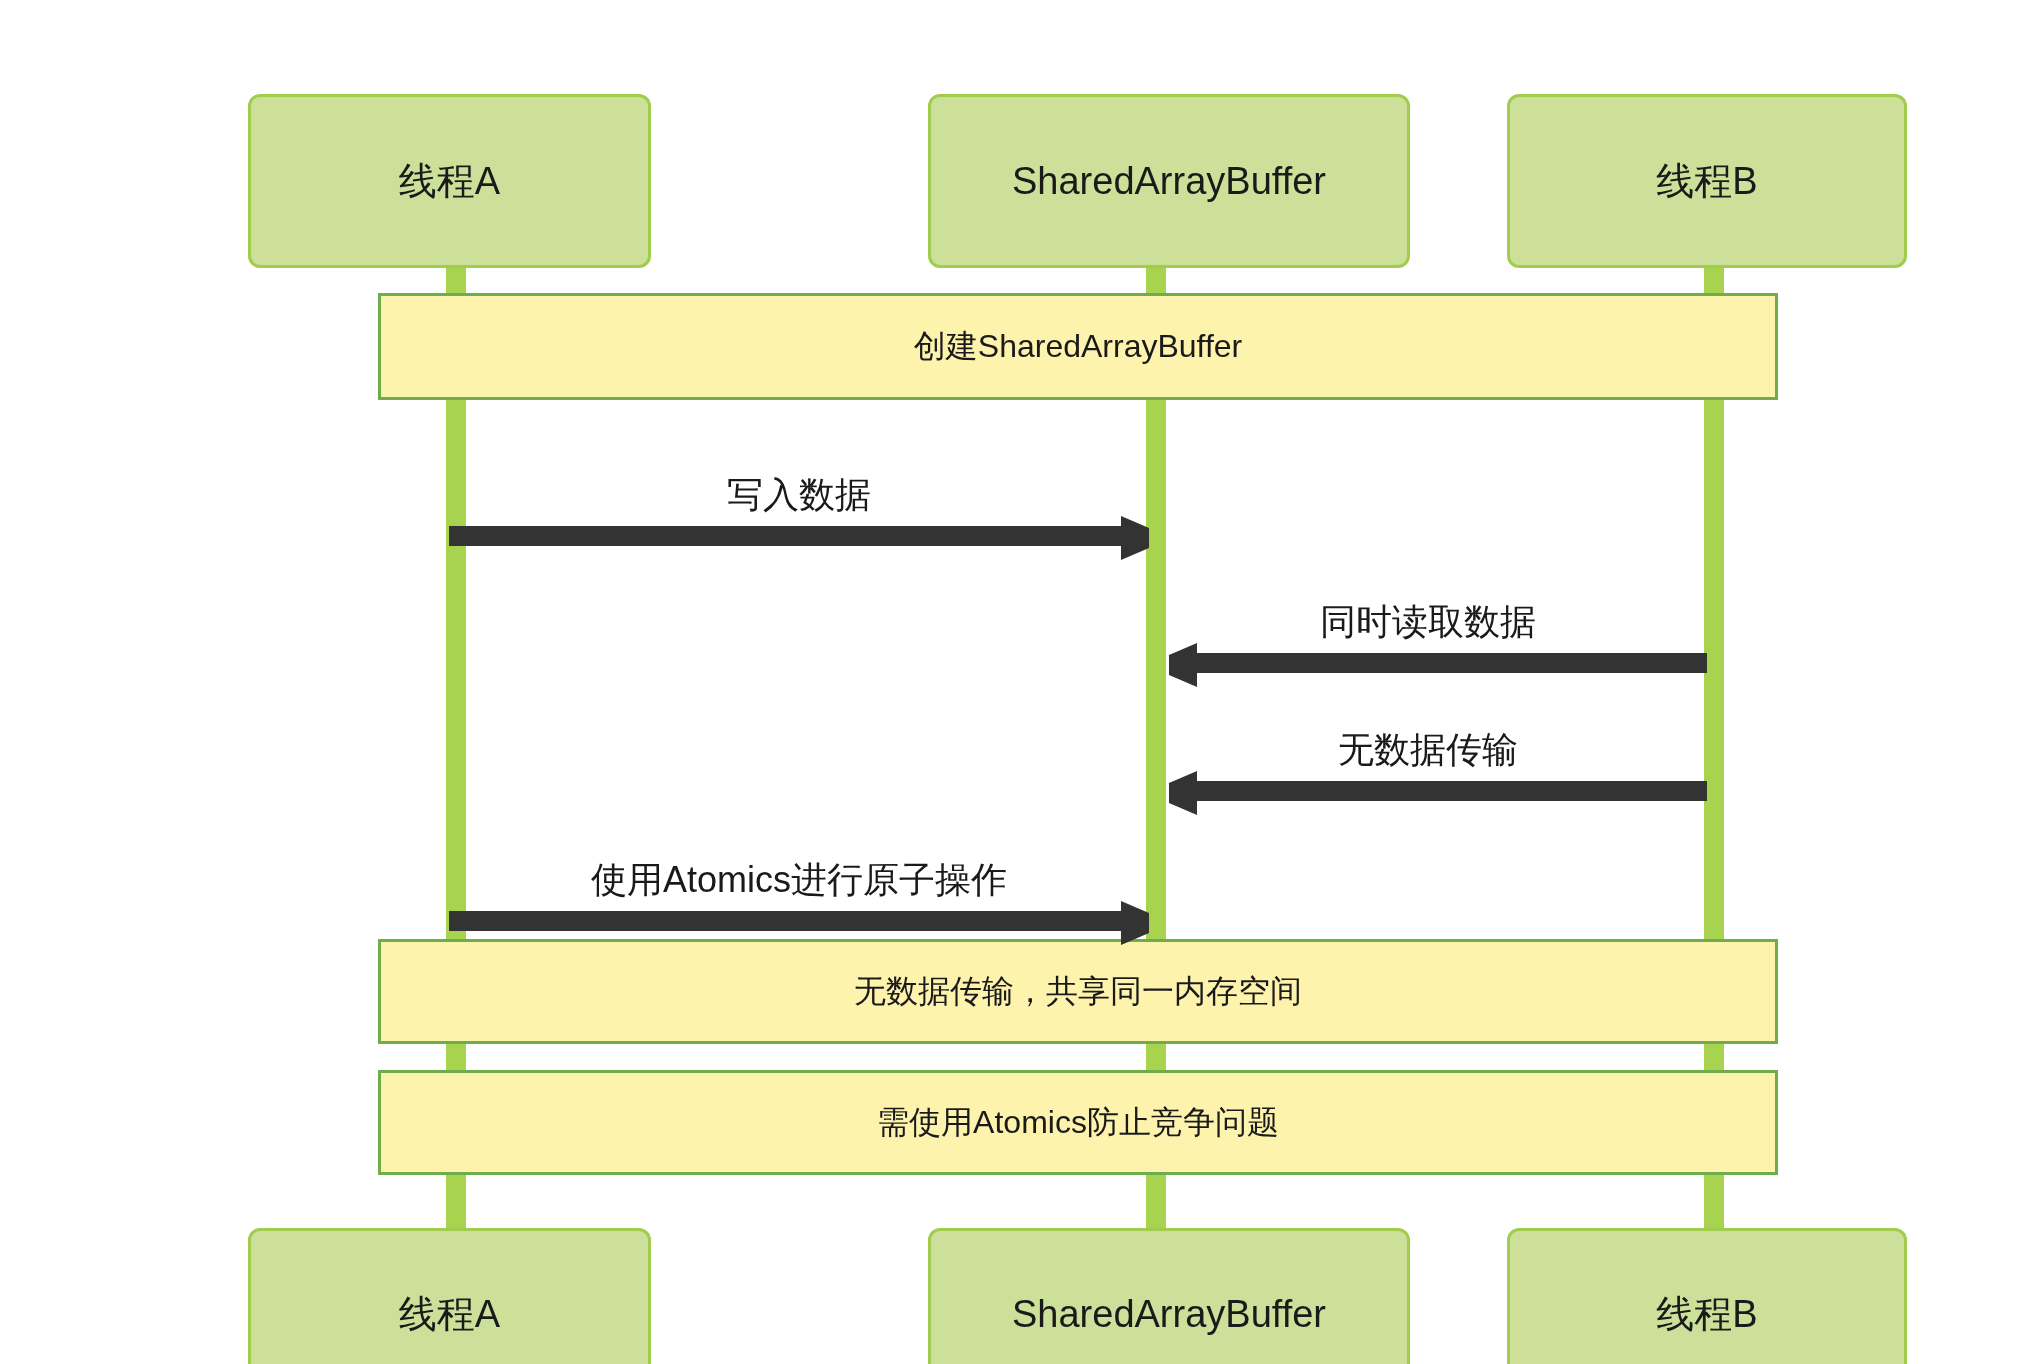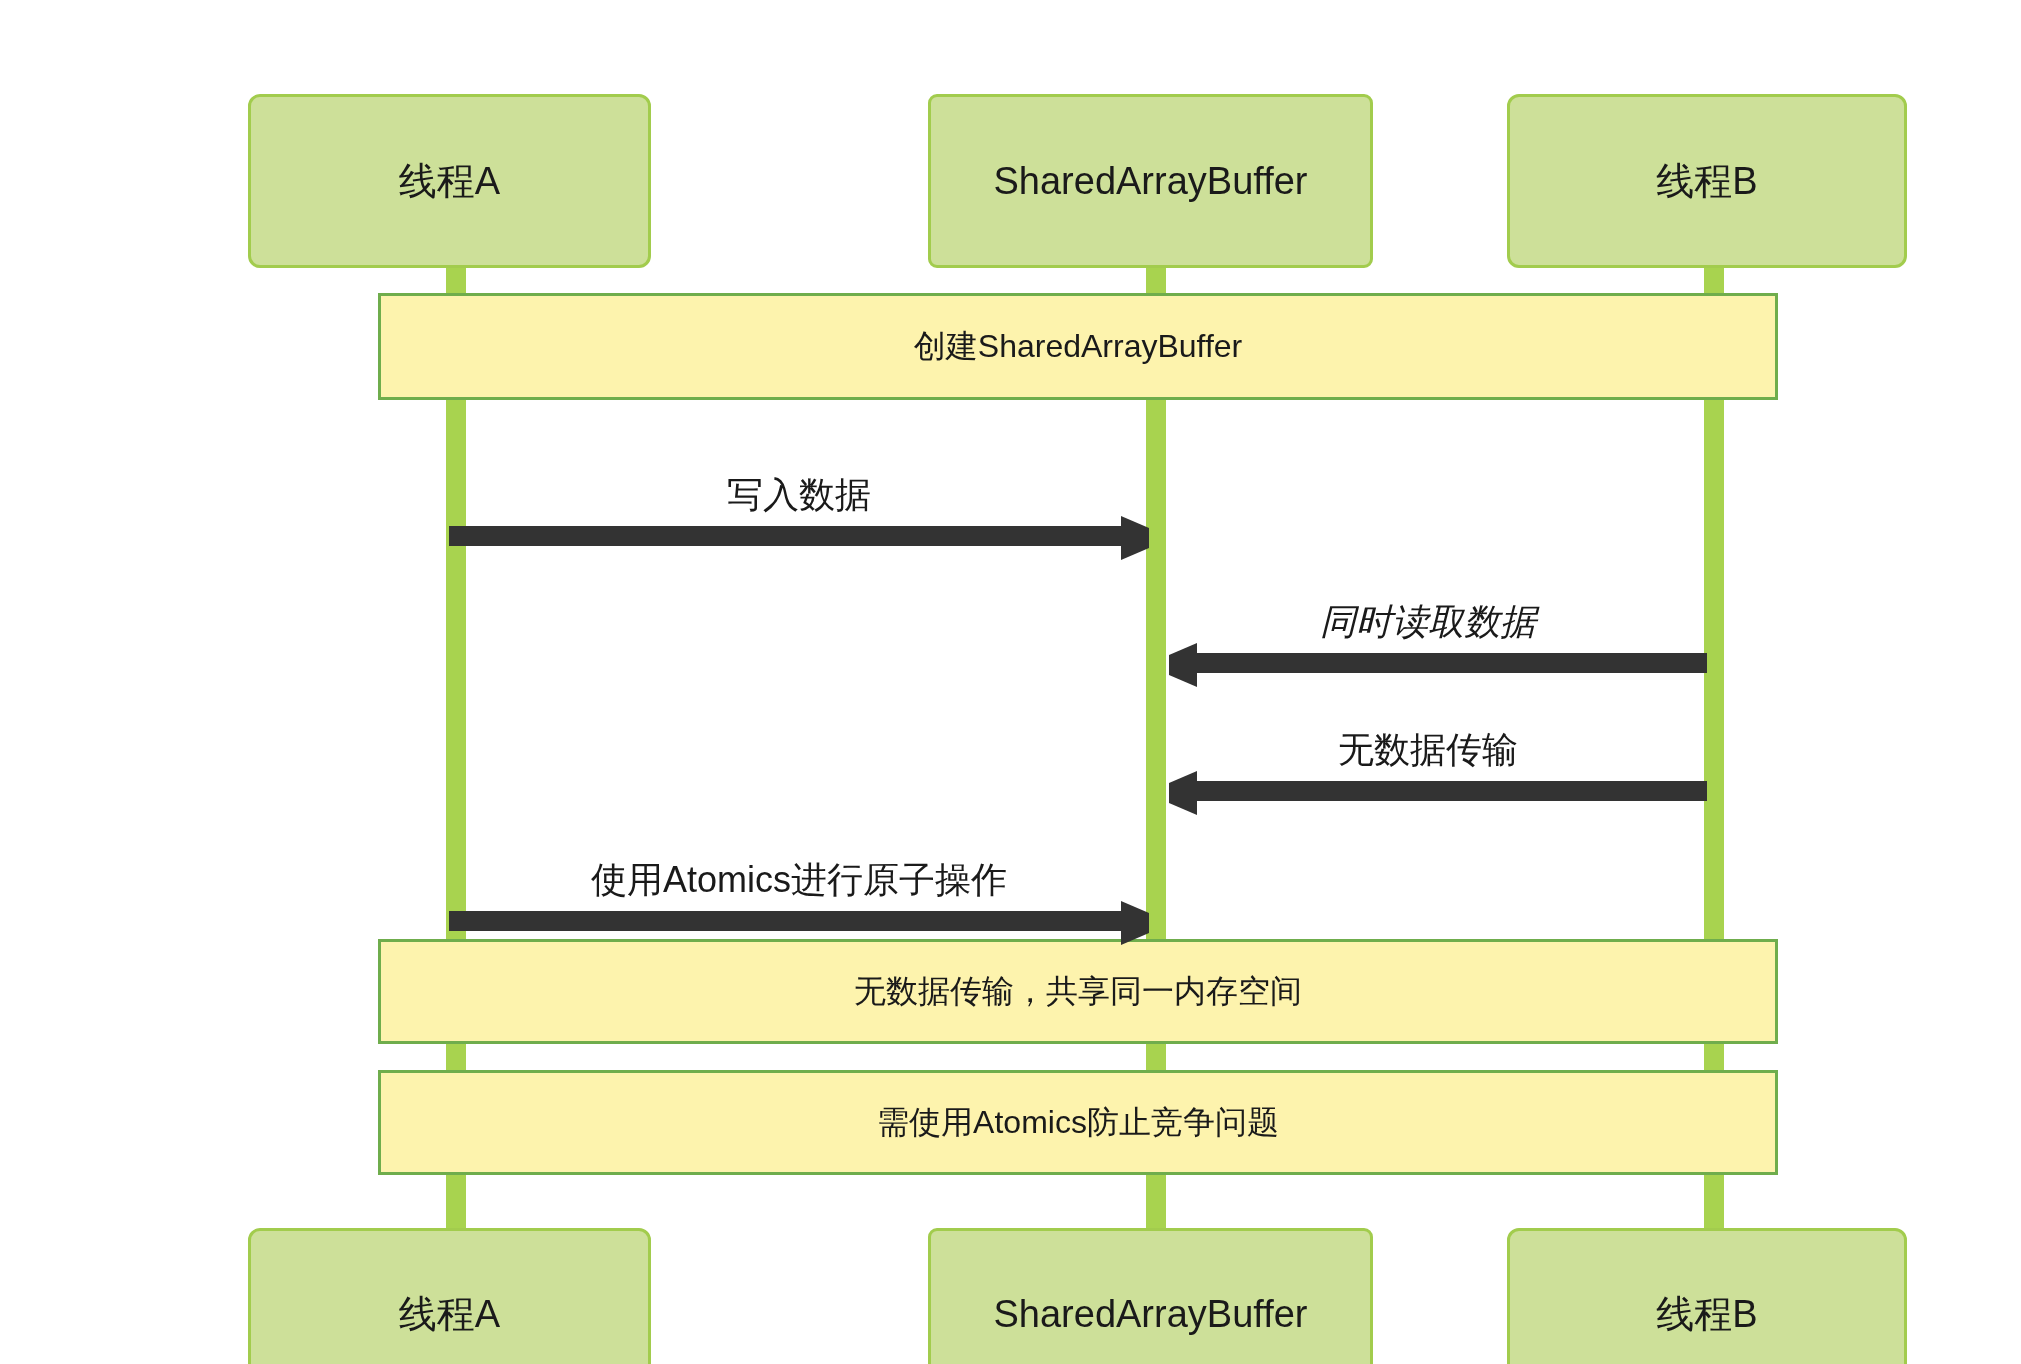--- a/index.html
+++ b/index.html
@@ -41,21 +41,21 @@
     display: flex;
     align-items: center;
     justify-content: center;
     font-size: 38px;
     z-index: 2;
     color: var(--text);
   }
   .row-top    { top: 26px;   height: 174px; }
   .row-bottom { top: 1160px; height: 173px; }
   .col-a   { left: 180px;  width: 403px; }
-  .col-sab { left: 860px;  width: 445px; border-radius: 9px; }
+  .col-sab { left: 860px;  width: 482px; }
   .col-b   { left: 1439px; width: 400px; }
   .note {
     position: absolute;
     left: 310px;
     width: 1400px;
     background: var(--note-fill);
     border: 3px solid var(--note-border);
     display: flex;
     align-items: center;
     justify-content: center;
@@ -110,21 +110,21 @@
   </div>
 
   <div class="note note-1">
     <span>创建SharedArrayBuffer</span>
   </div>
 
   <div class="msg-label" style="left:731px; top:393px;">写入数据</div>
   <div class="msg-line" style="left:381px; top:458px; width:674px;"></div>
   <div class="arrowhead right" style="left:1053px; top:448px;"></div>
 
-  <div class="msg-label" style="left:1360px; top:520px;font-style:italic;">同时读取数据</div>
+  <div class="msg-label" style="left:1360px; top:520px;">同时读取数据</div>
   <div class="msg-line" style="left:1107px; top:585px; width:532px;"></div>
   <div class="arrowhead left" style="left:1081px; top:575px;"></div>
 
   <div class="msg-label" style="left:1360px; top:648px;">无数据传输</div>
   <div class="msg-line" style="left:1107px; top:713px; width:532px;"></div>
   <div class="arrowhead left" style="left:1081px; top:703px;"></div>
 
   <div class="msg-label" style="left:731px; top:778px;">使用Atomics进行原子操作</div>
   <div class="msg-line" style="left:381px; top:843px; width:674px;"></div>
   <div class="arrowhead right" style="left:1053px; top:833px;"></div>

